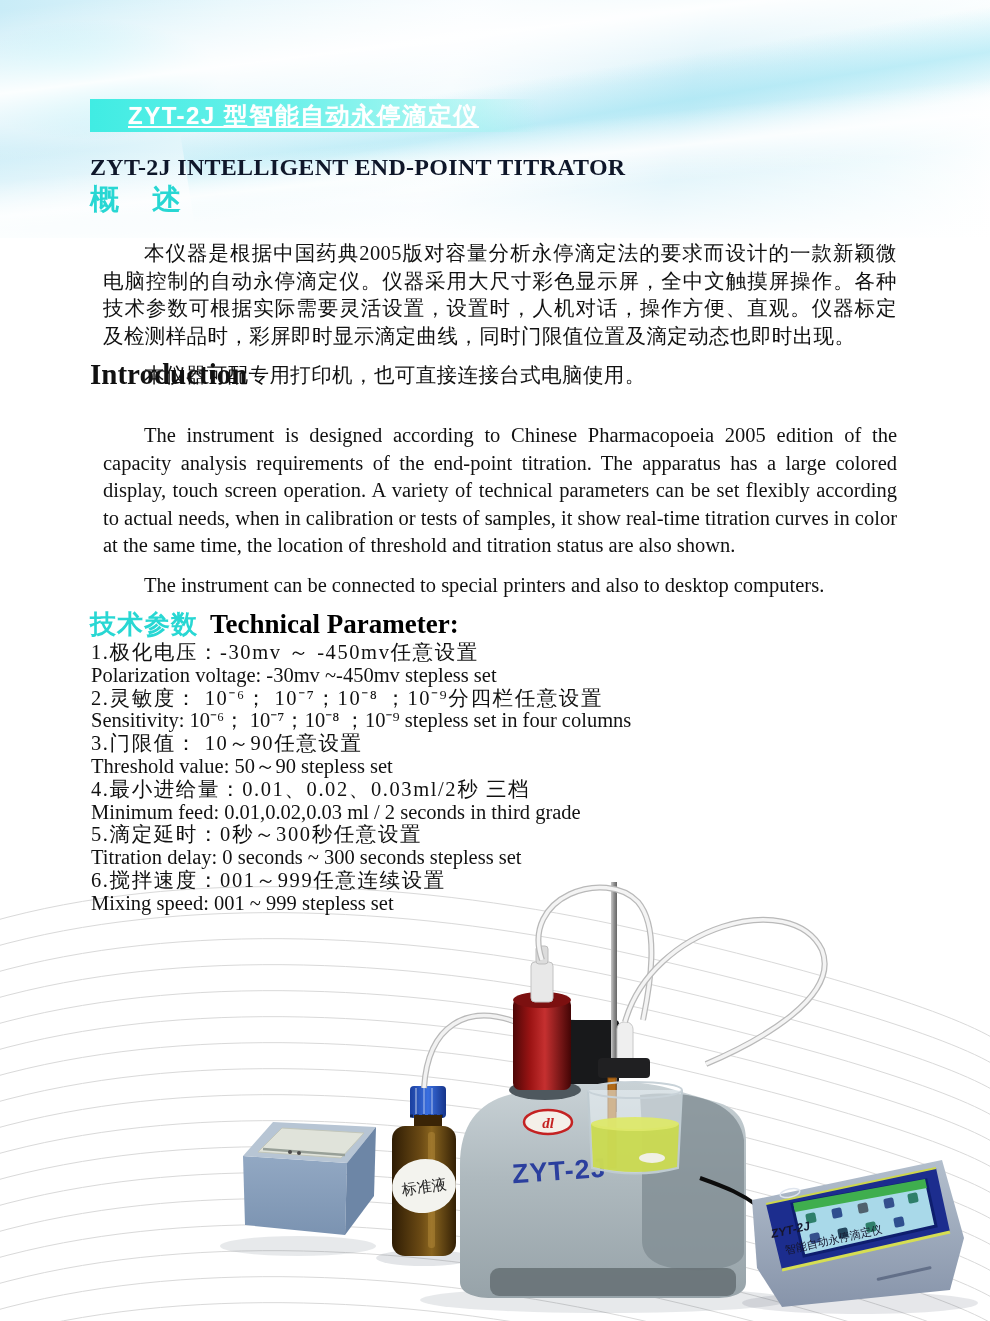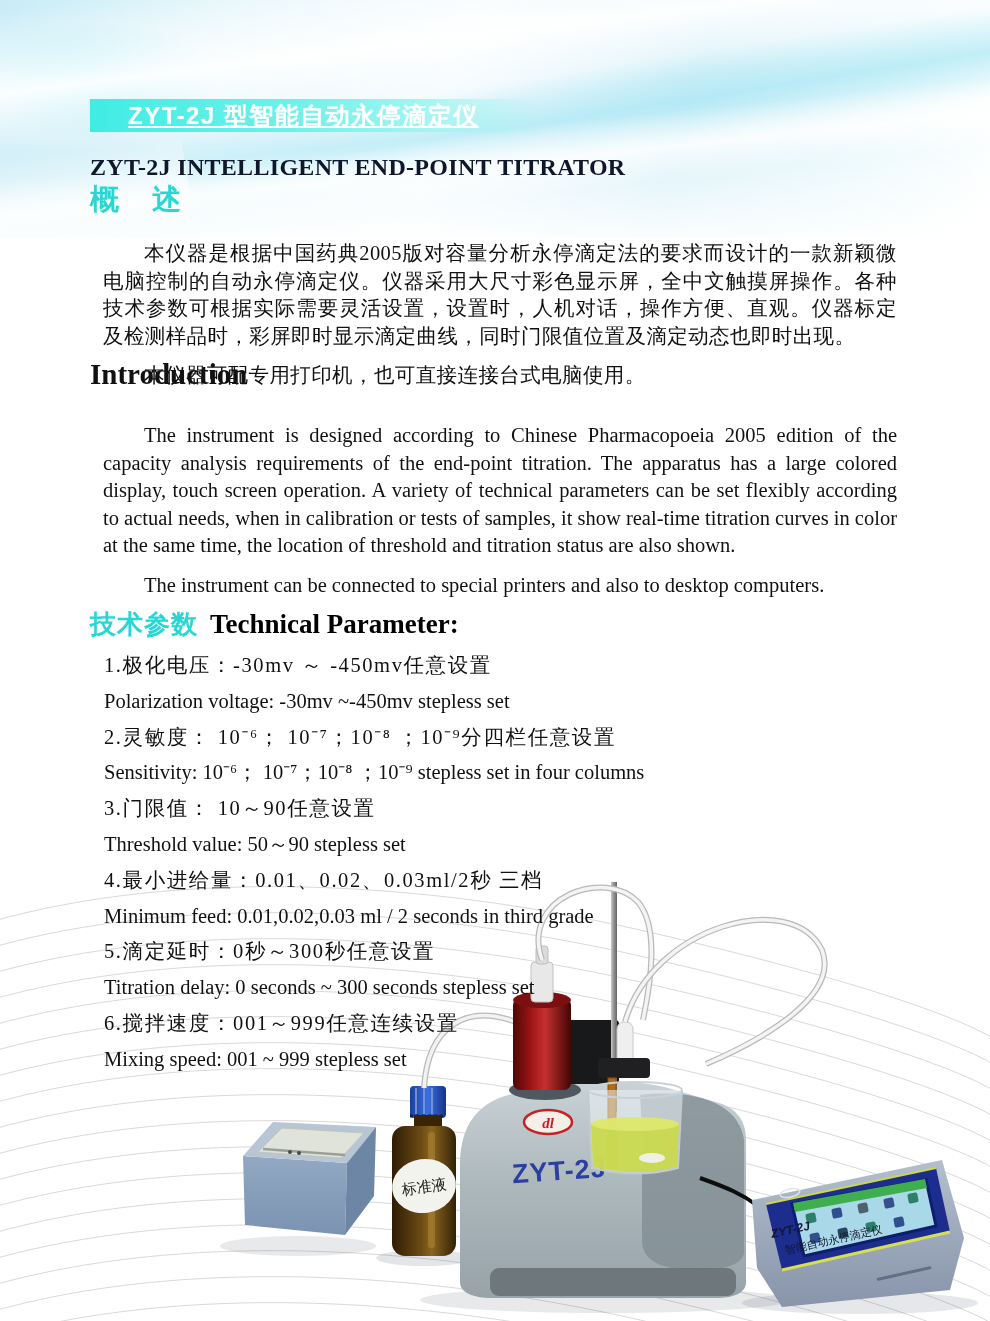--- a/index.html
+++ b/index.html
@@ -63,21 +63,21 @@
   .en-para{position:absolute;left:91px;top:410px;width:818px;z-index:3;
     font-size:20.5px;line-height:27.5px;text-align:justify;}
 
   .tech-h{position:absolute;left:90px;top:607px;z-index:3;white-space:nowrap;}
   .tech-h .cn{font-family:"Liberation Sans", sans-serif;color:#28d7d3;font-weight:bold;
     font-size:26px;letter-spacing:1px;vertical-align:baseline;}
   .tech-h .en{font-size:27px;font-weight:bold;margin-left:8px;color:#000;}
 
   .tech-list{position:absolute;left:91px;top:641px;width:720px;z-index:3;
     font-size:20.5px;line-height:22.8px;color:#111;}
-  .tech-list p{margin:13px;white-space:nowrap;}
+  .tech-list p{margin:0;white-space:nowrap;}
   .tech-list .t-cn{letter-spacing:1.6px;}
 
   
   .photo-svg{position:absolute;left:0;top:0;width:990px;height:1321px;z-index:1;}
 </style>
 </head>
 <body>
 
 <div class="header-bg">
   <div class="streak blob"></div>

